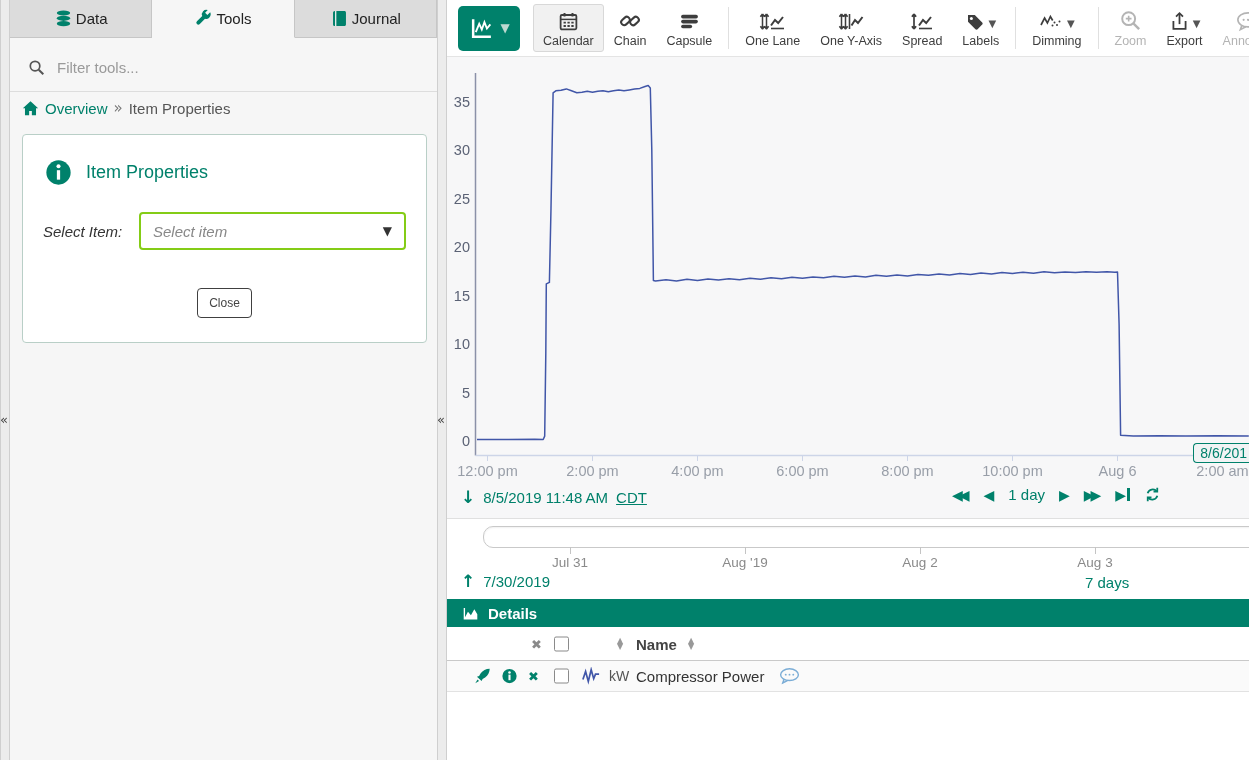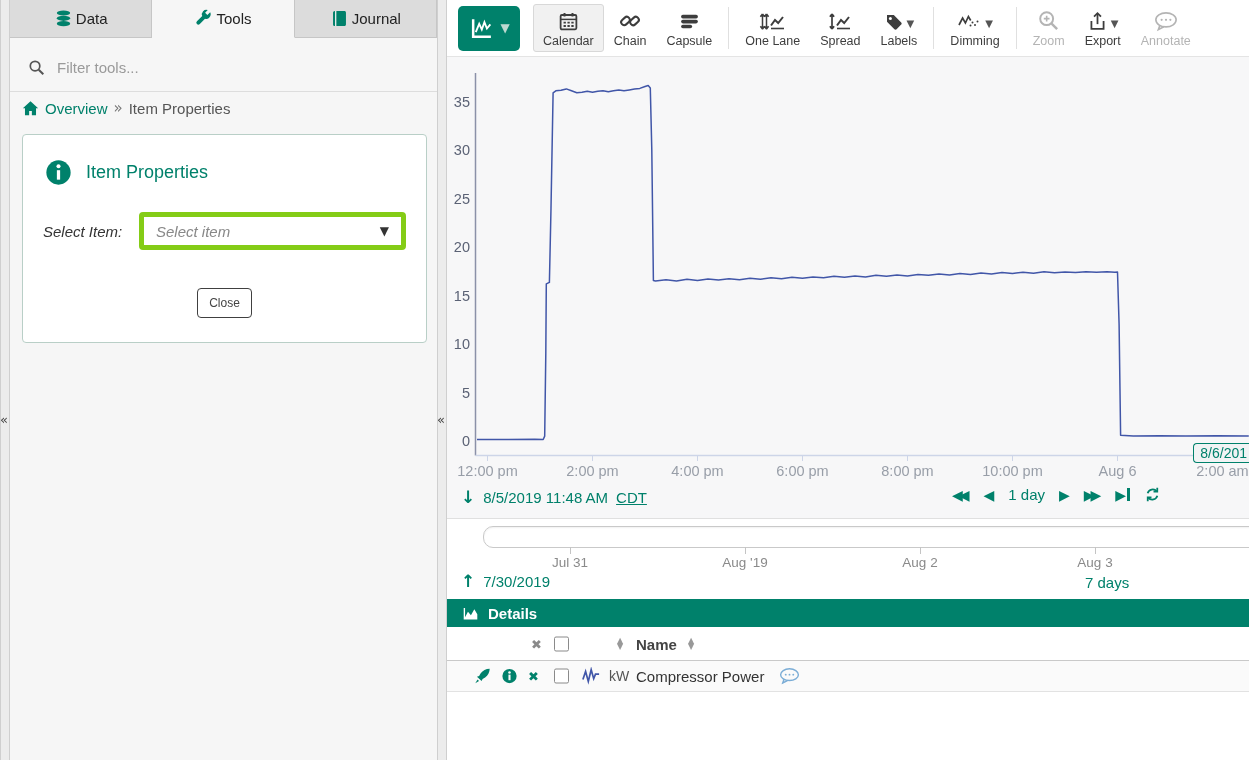--- a/index.html
+++ b/index.html
@@ -32,21 +32,21 @@
   .breadcrumb .sep{color:#777;}
   .breadcrumb .cur{color:#555;}
 
   .card{position:relative;margin:17px 10px 0 12px;background:#fff;border:1px solid #b9cfc7;border-radius:4px;
         padding:18px 20px 24px 20px;box-sizing:border-box;}
   .card-title{display:flex;align-items:center;gap:14px;margin:6px 0 26px 2px;}
   .card-title .t{color:#00816B;font-size:18px;}
   .info-badge{color:#00816B;display:flex;}
   .select-row{display:flex;align-items:center;font-style:italic;}
   .select-row .lbl{width:96px;color:#333;font-size:15px;}
-  .dropdown{flex:1;height:38px;border:5px solid #84cc16;border-radius:4px;background:#fff;display:flex;
+  .dropdown{flex:1;height:38px;border:2px solid #84cc16;border-radius:4px;background:#fff;display:flex;
             align-items:center;justify-content:space-between;padding:0 12px;box-sizing:border-box;cursor:pointer;}
   .dropdown .ph{color:#888;}
   .dropdown .caret{color:#333;font-size:12px;}
   .close-row{text-align:center;margin-top:38px;}
   .btn{display:inline-block;background:#fff;border:1px solid #404040;border-radius:4px;color:#444;
        font-size:12px;padding:7px 11px;cursor:pointer;}
 
   
   .trend-pane{position:absolute;left:447px;top:0;width:802px;height:760px;background:#fff;overflow:hidden;}
 
@@ -245,20 +245,30 @@
           <div class="tb-sep"></div>
           <div class="tb-item">
             <span class="tb-ic">
               <svg width="27" height="21" viewBox="0 0 27 21">
                 <path d="M3.5 3v15M3.5 3L1.4 5.8M3.5 3l2.1 2.8M3.5 18l-2.1-2.8M3.5 18l2.1-2.8M7.5 3v15M7.5 3L5.4 5.8M7.5 3l2.1 2.8M7.5 18l-2.1-2.8M7.5 18l2.1-2.8" fill="none" stroke="currentColor" stroke-width="1.5"></path>
                 <path d="M12 14.5l4-5.5 3.2 3 4.8-6" fill="none" stroke="currentColor" stroke-width="2"></path>
                 <path d="M12 17.5h13" stroke="currentColor" stroke-width="1.6"></path>
               </svg>
             </span>
             <span class="tb-lb">One Lane</span>
+          </div>
+          <div class="tb-item">
+            <span class="tb-ic">
+              <svg width="27" height="21" viewBox="0 0 27 21">
+                <path d="M3.5 3v15M3.5 3L1.4 5.8M3.5 3l2.1 2.8M3.5 18l-2.1-2.8M3.5 18l2.1-2.8M7.5 3v15M7.5 3L5.4 5.8M7.5 3l2.1 2.8M7.5 18l-2.1-2.8M7.5 18l2.1-2.8" fill="none" stroke="currentColor" stroke-width="1.5"></path>
+                <path d="M11.5 3v15" stroke="currentColor" stroke-width="1.6"></path>
+                <path d="M13.5 14.5l3.5-5.5 3 3 4.5-6" fill="none" stroke="currentColor" stroke-width="2"></path>
+              </svg>
+            </span>
+            <span class="tb-lb">One Y-Axis</span>
           </div>
           <div class="tb-item">
             <span class="tb-ic">
               <svg width="24" height="21" viewBox="0 0 24 21">
                 <path d="M4 3v15M4 3L1.9 5.8M4 3l2.1 2.8M4 18l-2.1-2.8M4 18l2.1-2.8" fill="none" stroke="currentColor" stroke-width="1.7"></path>
                 <path d="M9 14.5l4-5.5 3.2 3 4.8-6" fill="none" stroke="currentColor" stroke-width="2"></path>
                 <path d="M9 17.5h13" stroke="currentColor" stroke-width="1.6"></path>
               </svg>
             </span>
             <span class="tb-lb">Spread</span>

